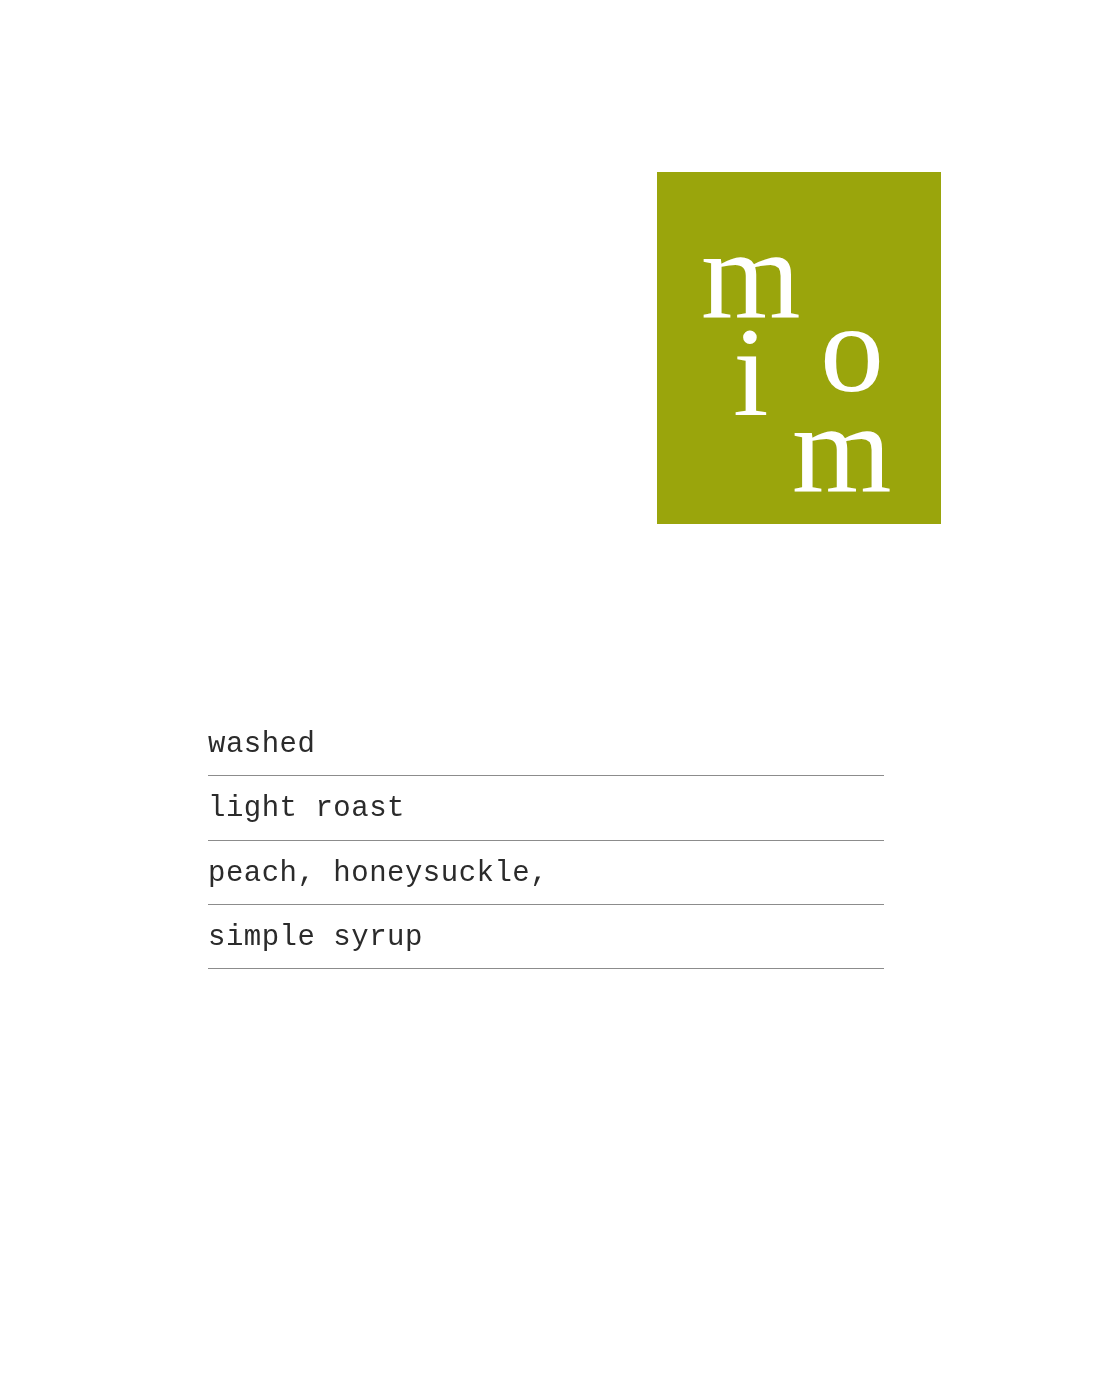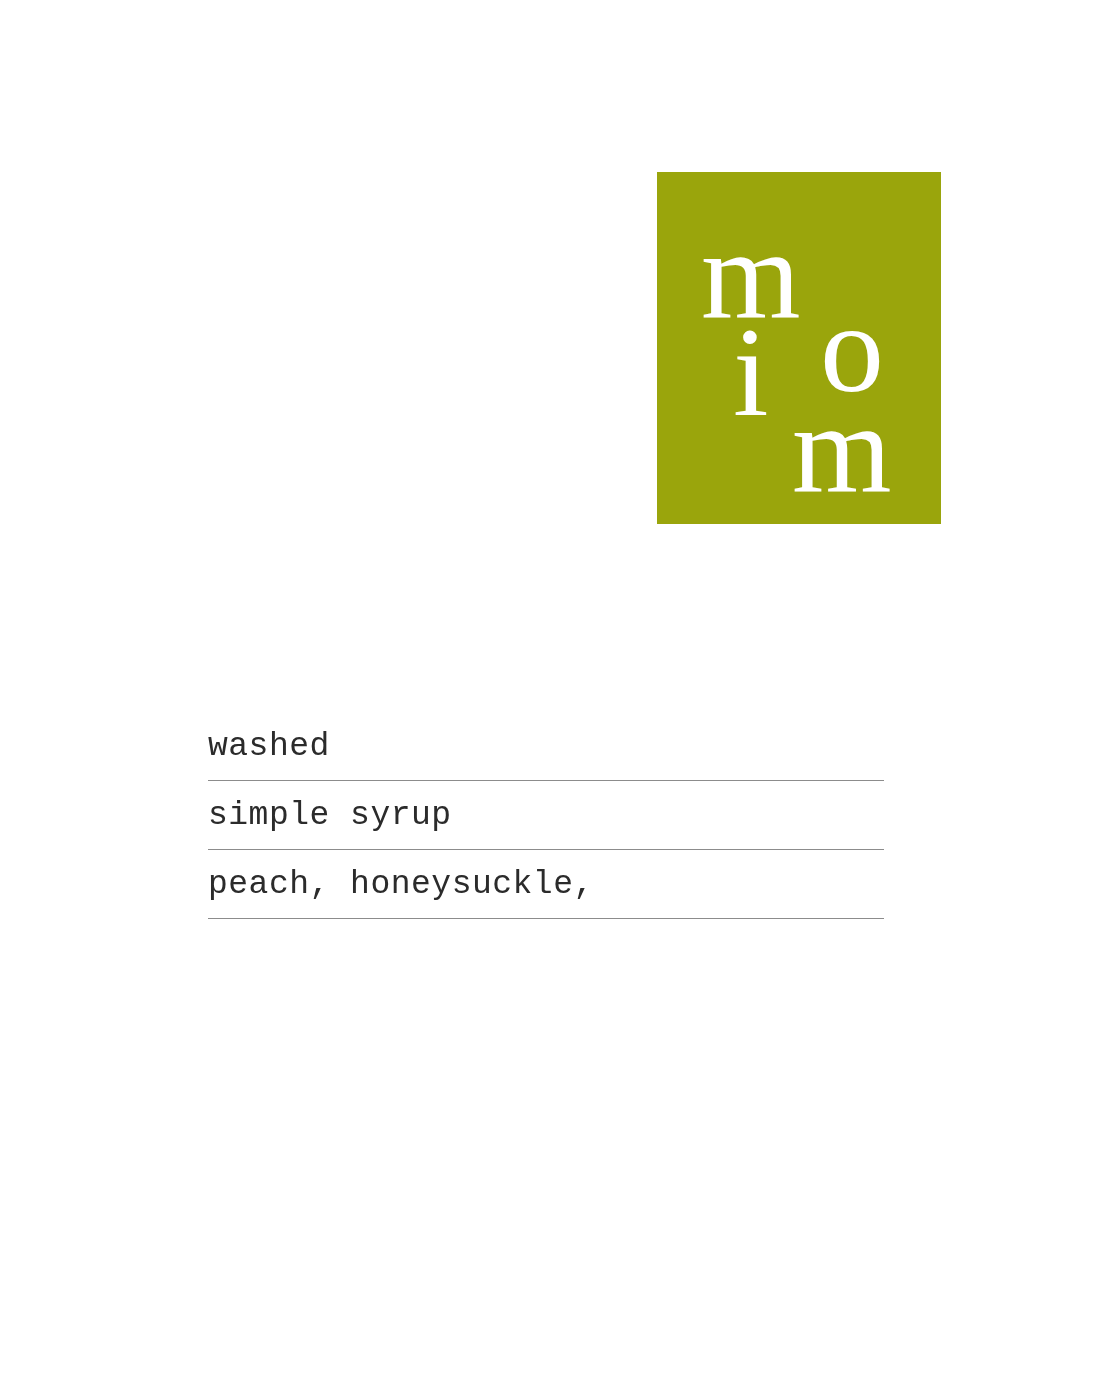--- a/index.html
+++ b/index.html
@@ -69,21 +69,21 @@
   .spec-row {
     border-bottom: 1px solid #8c8c8c;
     padding: 0 0 14px 0;
     margin: 0 0 16px 0;
   }
   .spec-row:last-child {
     margin-bottom: 0;
   }
   .spec-text {
     font-family: "Liberation Mono", monospace;
-    font-size: 33px;
+    font-size: 29px;
     letter-spacing: 0.5px;
     color: #2b2b2b;
     line-height: 1.15;
     white-space: pre;
   }
 </style>
 </head>
 <body>
 
 <div class="logo-block">
@@ -93,18 +93,21 @@
     <span class="logo-i">i</span>
     <span class="logo-m2">m</span>
   </div>
 </div>
 
 <div class="spec-list">
   <div class="spec-row">
     <div class="spec-text">washed</div>
   </div>
   <div class="spec-row">
-    <div class="spec-text">simple syrup</div>
+    <div class="spec-text">light roast</div>
   </div>
   <div class="spec-row">
     <div class="spec-text">peach, honeysuckle,</div>
   </div>
+  <div class="spec-row">
+    <div class="spec-text">simple syrup</div>
+  </div>
 </div>
 
 </body></html>

